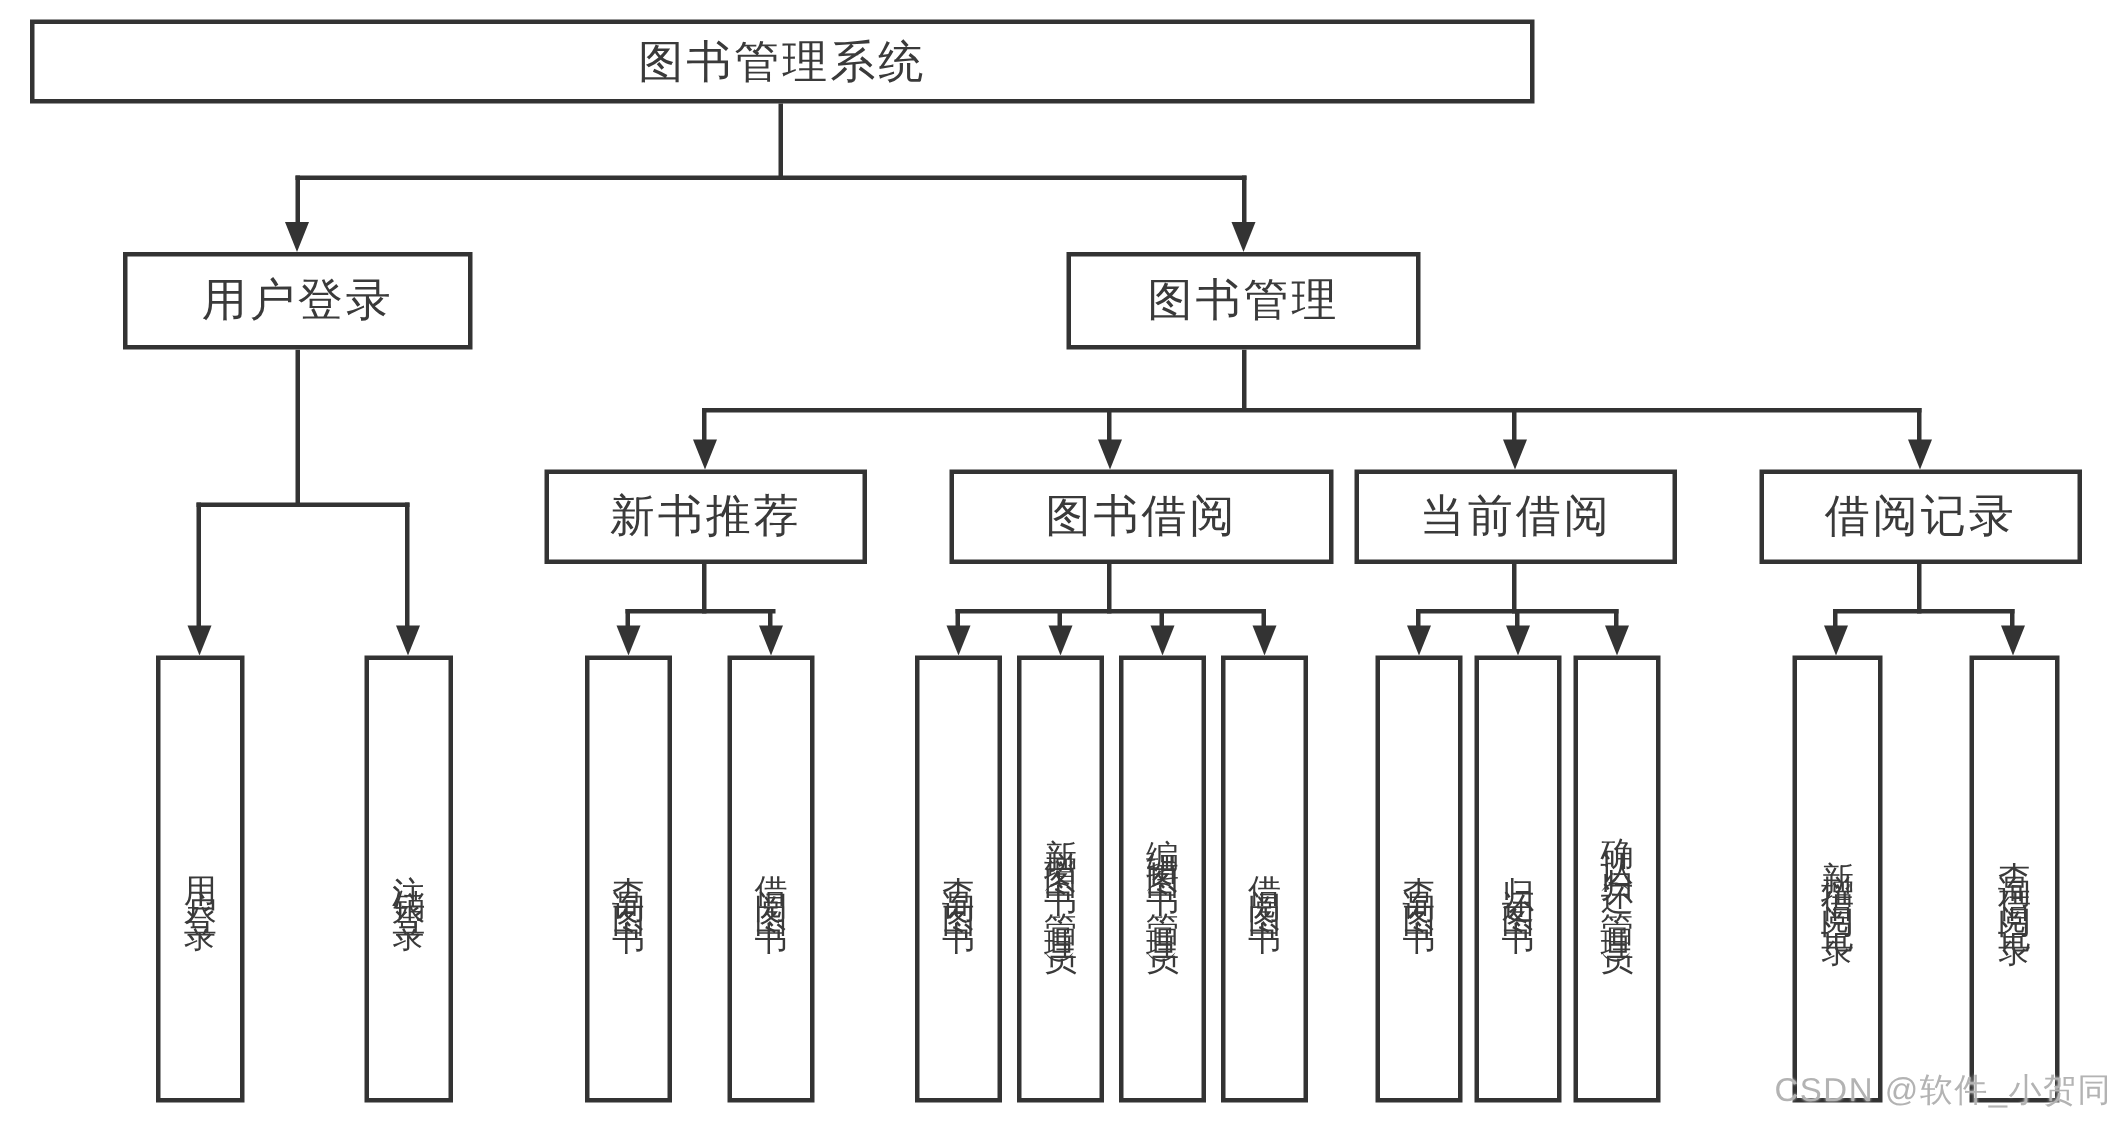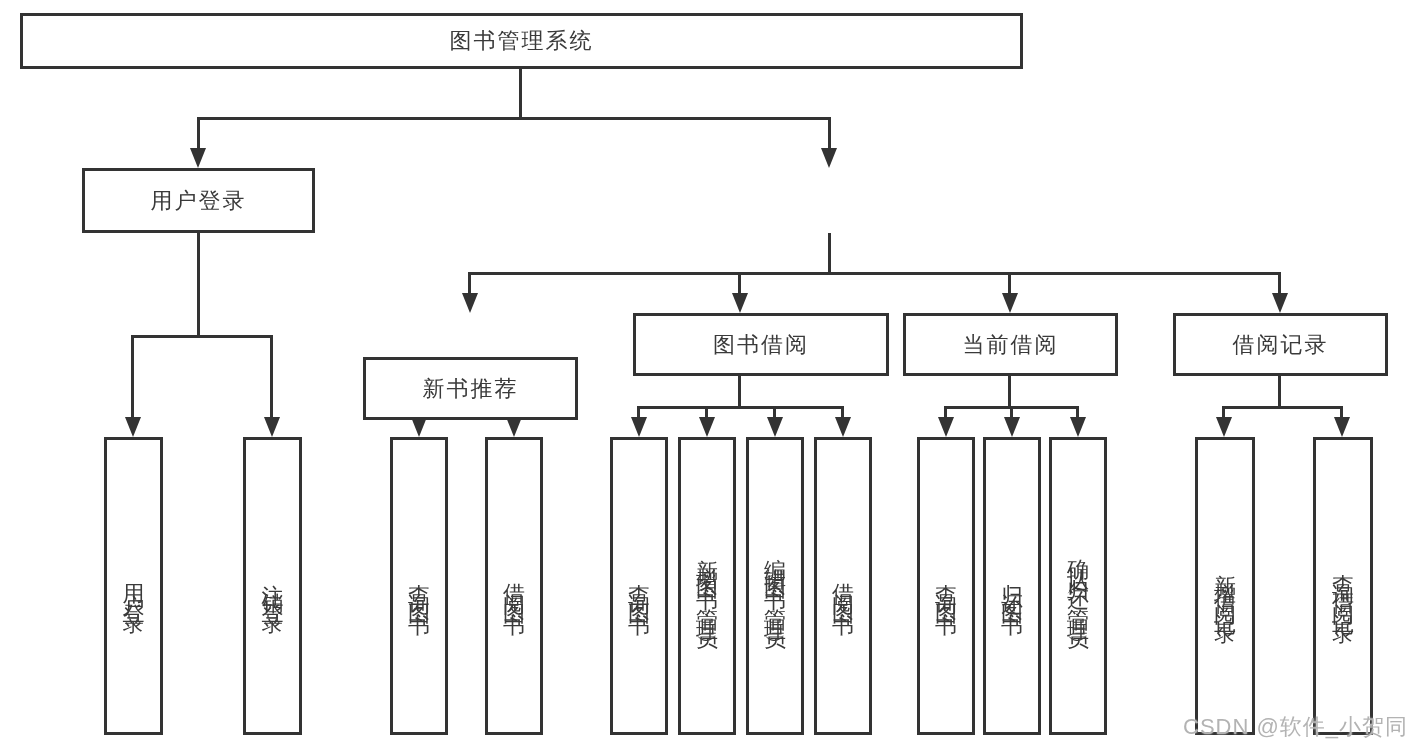--- a/index.html
+++ b/index.html
@@ -23,21 +23,21 @@
     position: absolute;
     box-sizing: border-box;
     border: 3px solid var(--box-border);
     background: #ffffff;
     display: flex;
     align-items: center;
     justify-content: center;
     z-index: 2;
   }
   .hlabel {
-    font-size: 22px;
+    font-size: 30px;
     letter-spacing: 2px;
     white-space: nowrap;
   }
   .vtext {
     writing-mode: vertical-rl;
     font-size: 22px;
     letter-spacing: 10px;
     line-height: 1;
     white-space: nowrap;
   }
@@ -85,41 +85,44 @@
 
   <div class="vline" style="left:519px; top:68px; height:51px;"></div>
   <div class="hline" style="left:197px; top:117px; width:634px;"></div>
   <div class="vline" style="left:197px; top:117px; height:33px;"></div>
   <div class="arrow" style="left:190px; top:148px;"></div>
   <div class="vline" style="left:828px; top:117px; height:33px;"></div>
   <div class="arrow" style="left:821px; top:148px;"></div>
 
   <div class="box" style="left:82px; top:168px; width:233px; height:65px;">
     <span class="hlabel">用户登录</span>
+  </div>
+  <div class="box" style="left:711px; top:168px; width:236px; height:65px;">
+    <span class="hlabel">图书管理</span>
   </div>
 
   <div class="vline" style="left:197px; top:233px; height:105px;"></div>
   <div class="hline" style="left:131px; top:335px; width:142px;"></div>
   <div class="vline" style="left:131px; top:335px; height:84px;"></div>
   <div class="arrow" style="left:125px; top:417px;"></div>
   <div class="vline" style="left:270px; top:335px; height:84px;"></div>
   <div class="arrow" style="left:264px; top:417px;"></div>
 
   <div class="vline" style="left:828px; top:233px; height:41px;"></div>
   <div class="hline" style="left:468px; top:272px; width:813px;"></div>
   <div class="vline" style="left:468px; top:272px; height:23px;"></div>
   <div class="arrow" style="left:462px; top:293px;"></div>
   <div class="vline" style="left:738px; top:272px; height:23px;"></div>
   <div class="arrow" style="left:732px; top:293px;"></div>
   <div class="vline" style="left:1008px; top:272px; height:23px;"></div>
   <div class="arrow" style="left:1002px; top:293px;"></div>
   <div class="vline" style="left:1278px; top:272px; height:23px;"></div>
   <div class="arrow" style="left:1272px; top:293px;"></div>
 
-  <div class="box" style="left:363px; top:313px; width:215px; height:63px;margin-top:44px;">
+  <div class="box" style="left:363px; top:313px; width:215px; height:63px;">
     <span class="hlabel">新书推荐</span>
   </div>
   <div class="box" style="left:633px; top:313px; width:256px; height:63px;">
     <span class="hlabel">图书借阅</span>
   </div>
   <div class="box" style="left:1173px; top:313px; width:215px; height:63px;">
     <span class="hlabel">借阅记录</span>
   </div>
   <div class="box" style="left:903px; top:313px; width:215px; height:63px;">
     <span class="hlabel">当前借阅</span>

